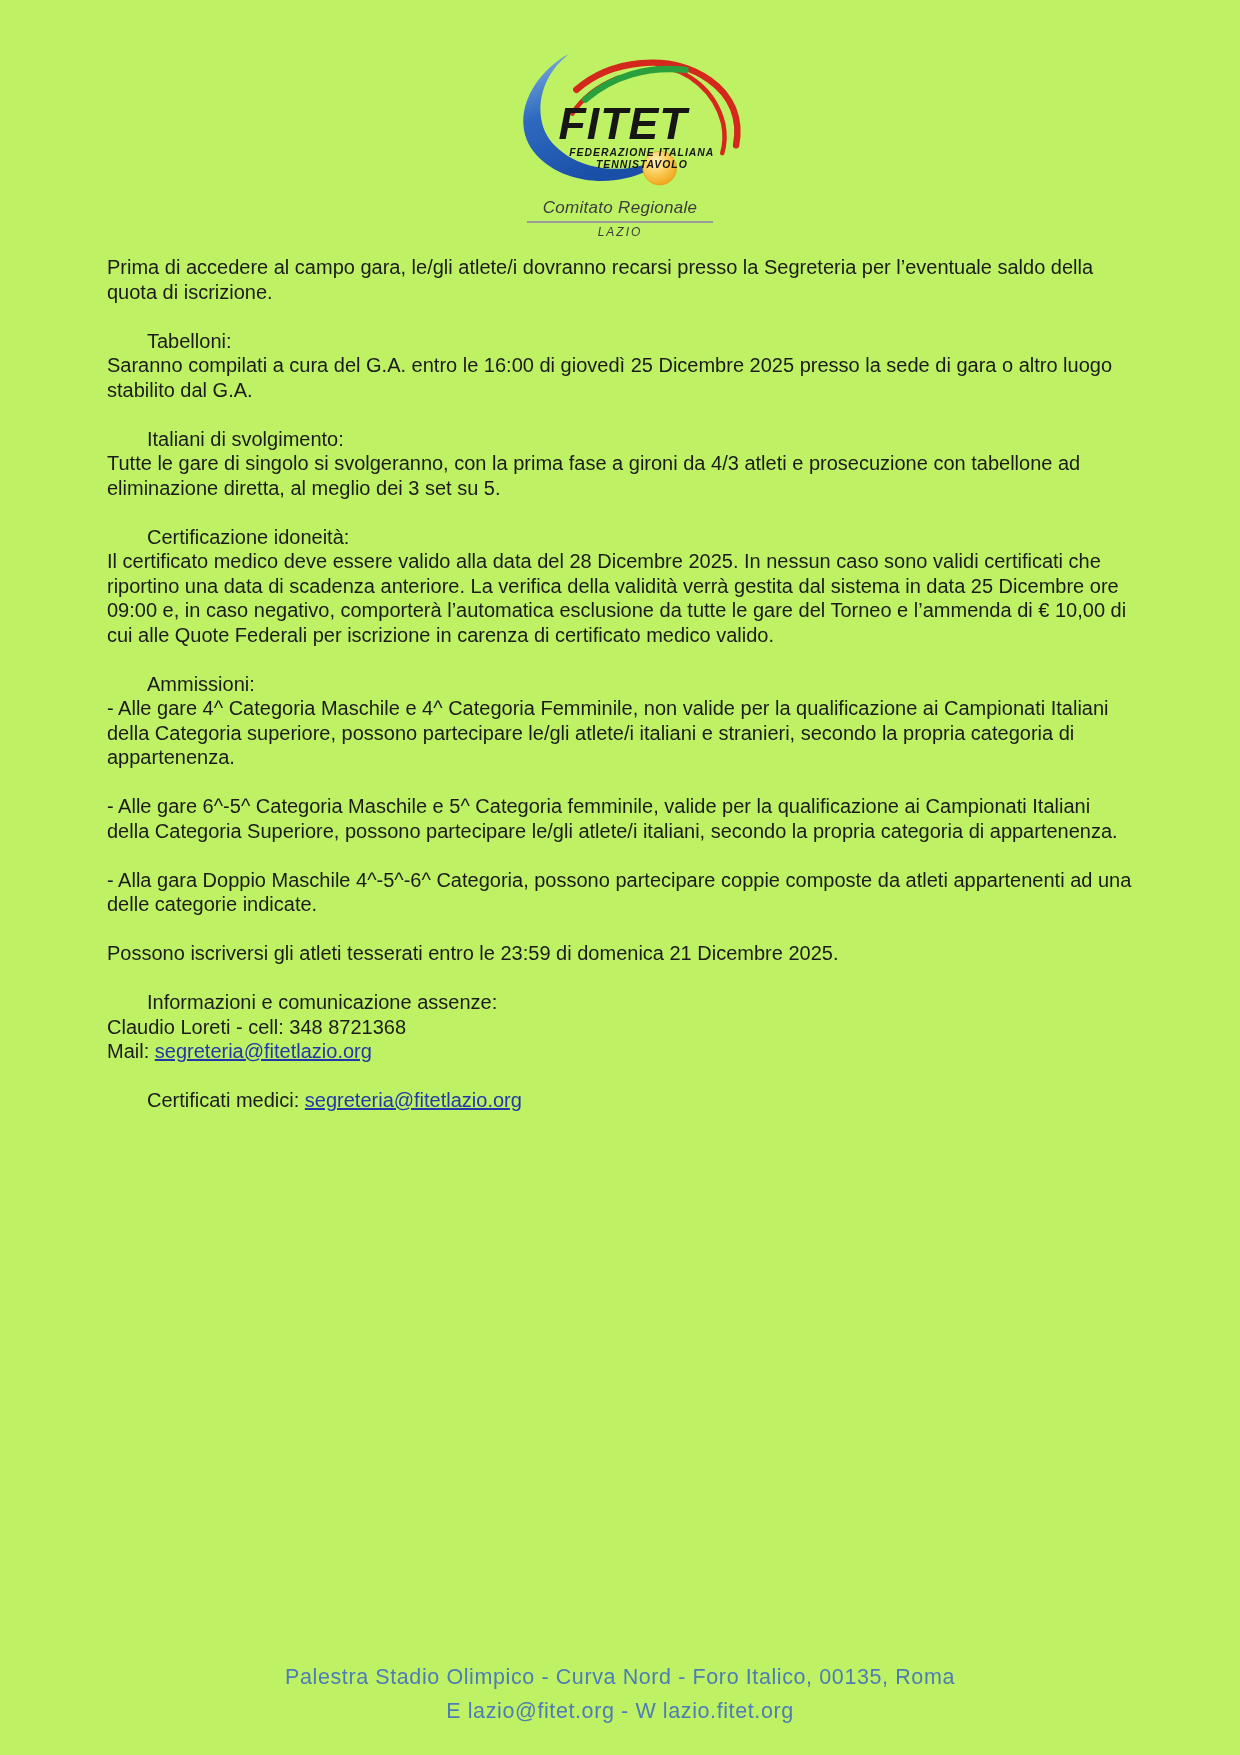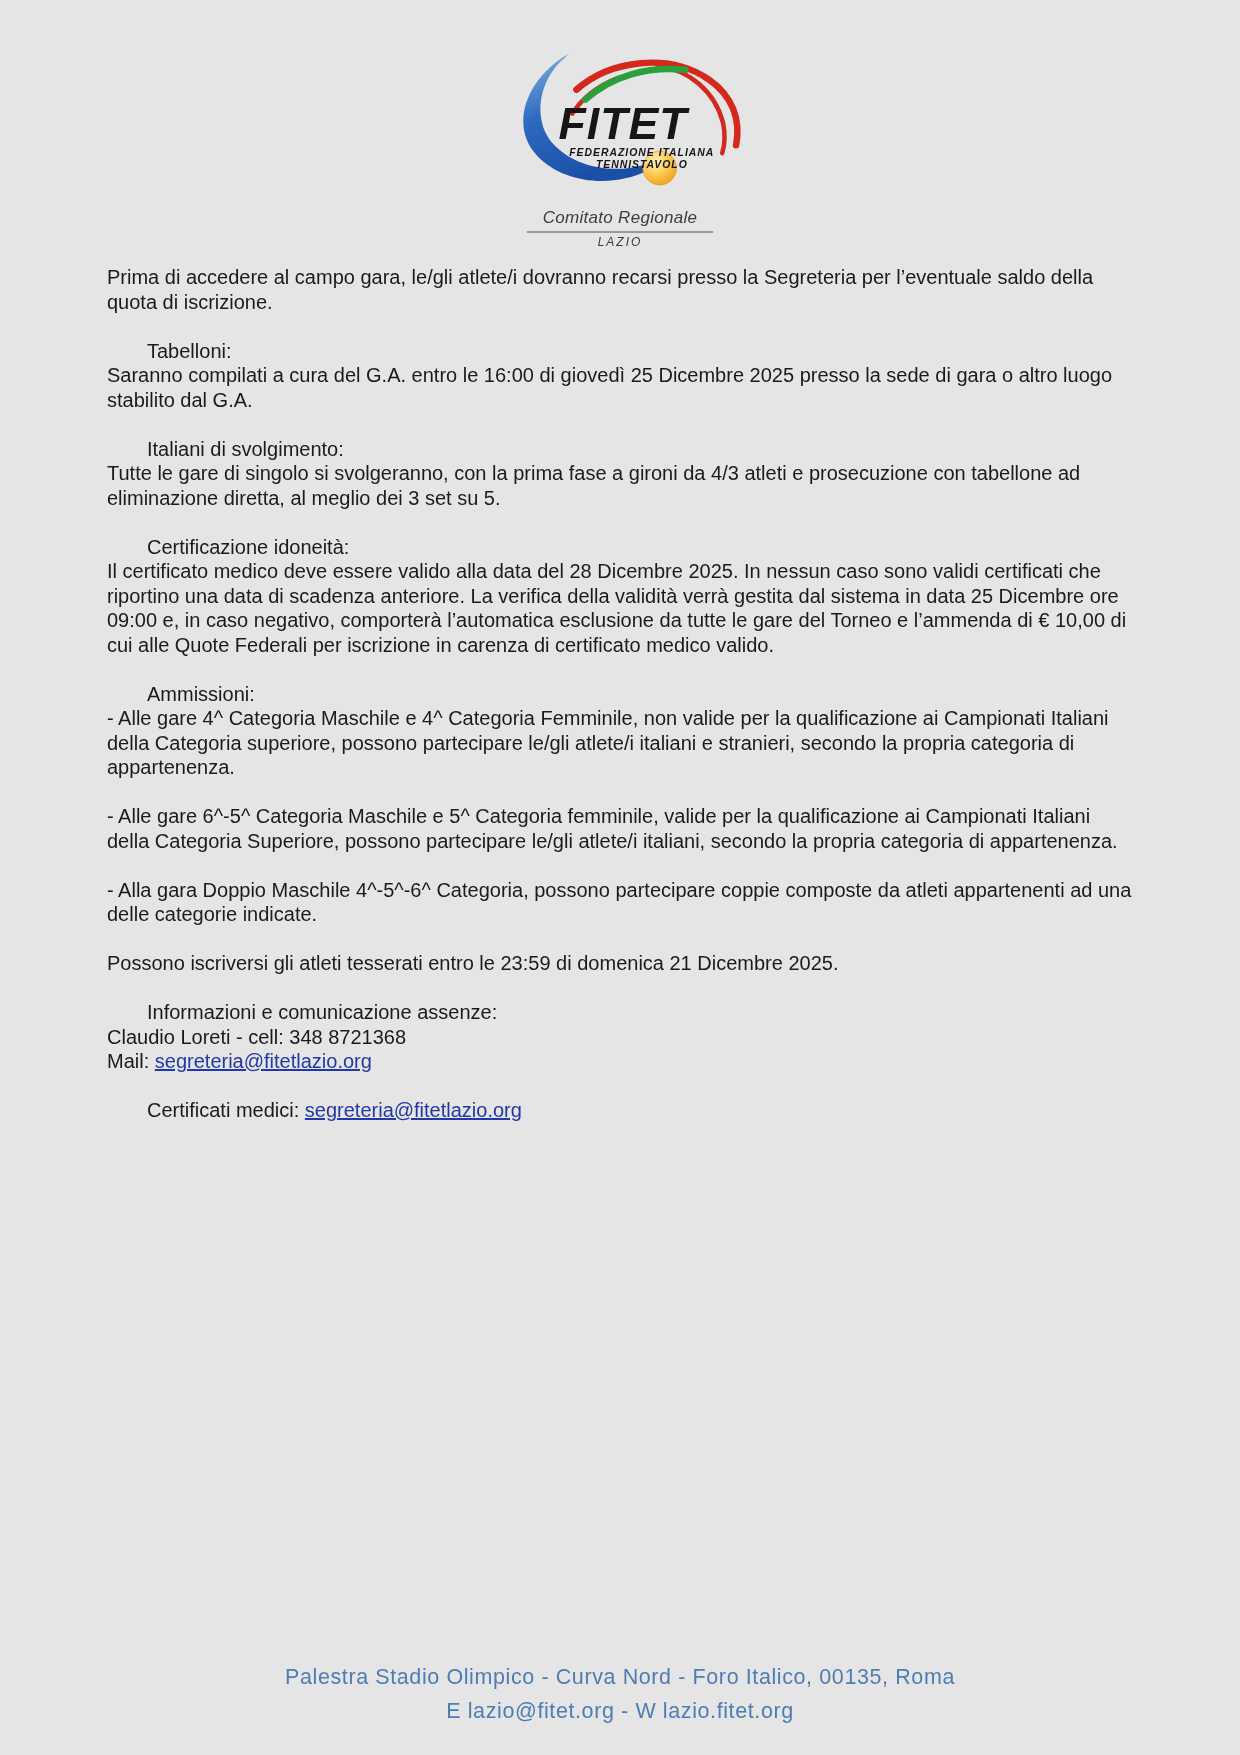--- a/index.html
+++ b/index.html
@@ -1,33 +1,33 @@
 <!DOCTYPE html>
 <html lang="it"><head>
 <meta charset="utf-8">
 <style>
   html, body { margin: 0; padding: 0; background: #ffffff; }
   .page {
     position: relative;
     width: 1240px;
     height: 1755px;
     margin: 0 auto;
-    background: #e5e5e5;
+    background: #bef264;
     font-family: "Liberation Sans", "DejaVu Sans", sans-serif;
     color: #1a1a1a;
     overflow: hidden;
   }
 
   
   .logo-wrap {
     padding-top: 50px;
     text-align: center;
   }
   .logo-svg { display: block; margin: 0 auto; }
-  .committee { margin-top: 22px; text-align: center; }
+  .committee { margin-top: 12px; text-align: center; }
   .committee-name {
     display: inline-block;
     font-style: italic;
     font-size: 17px;
     color: #3c3c3c;
     padding: 0 16px 3px 16px;
     border-bottom: 2px solid #9a9a9a;
     letter-spacing: 0.3px;
   }
   .committee-region {

